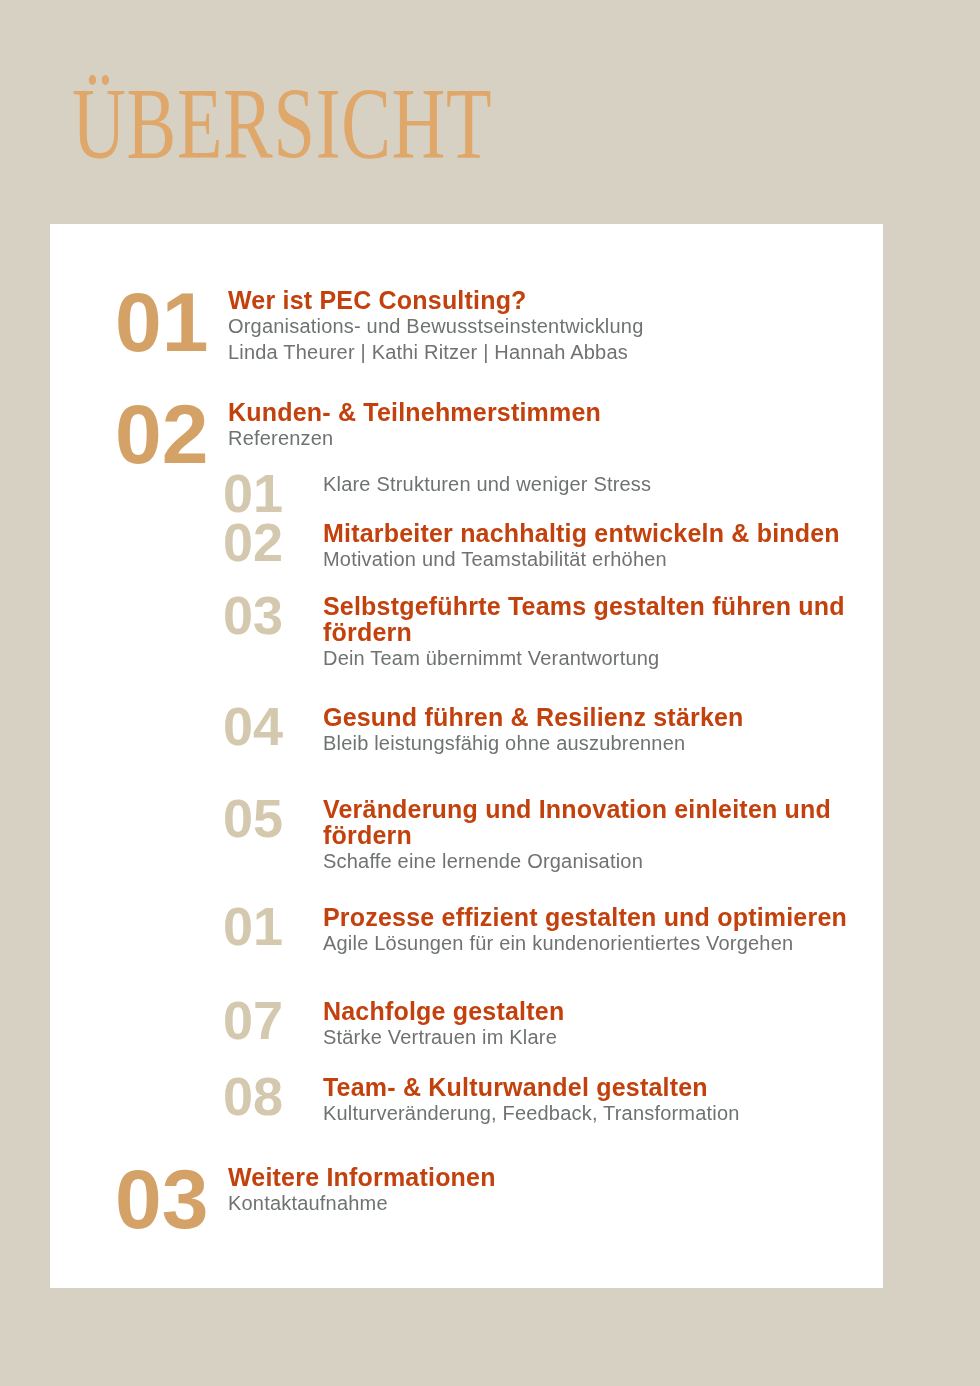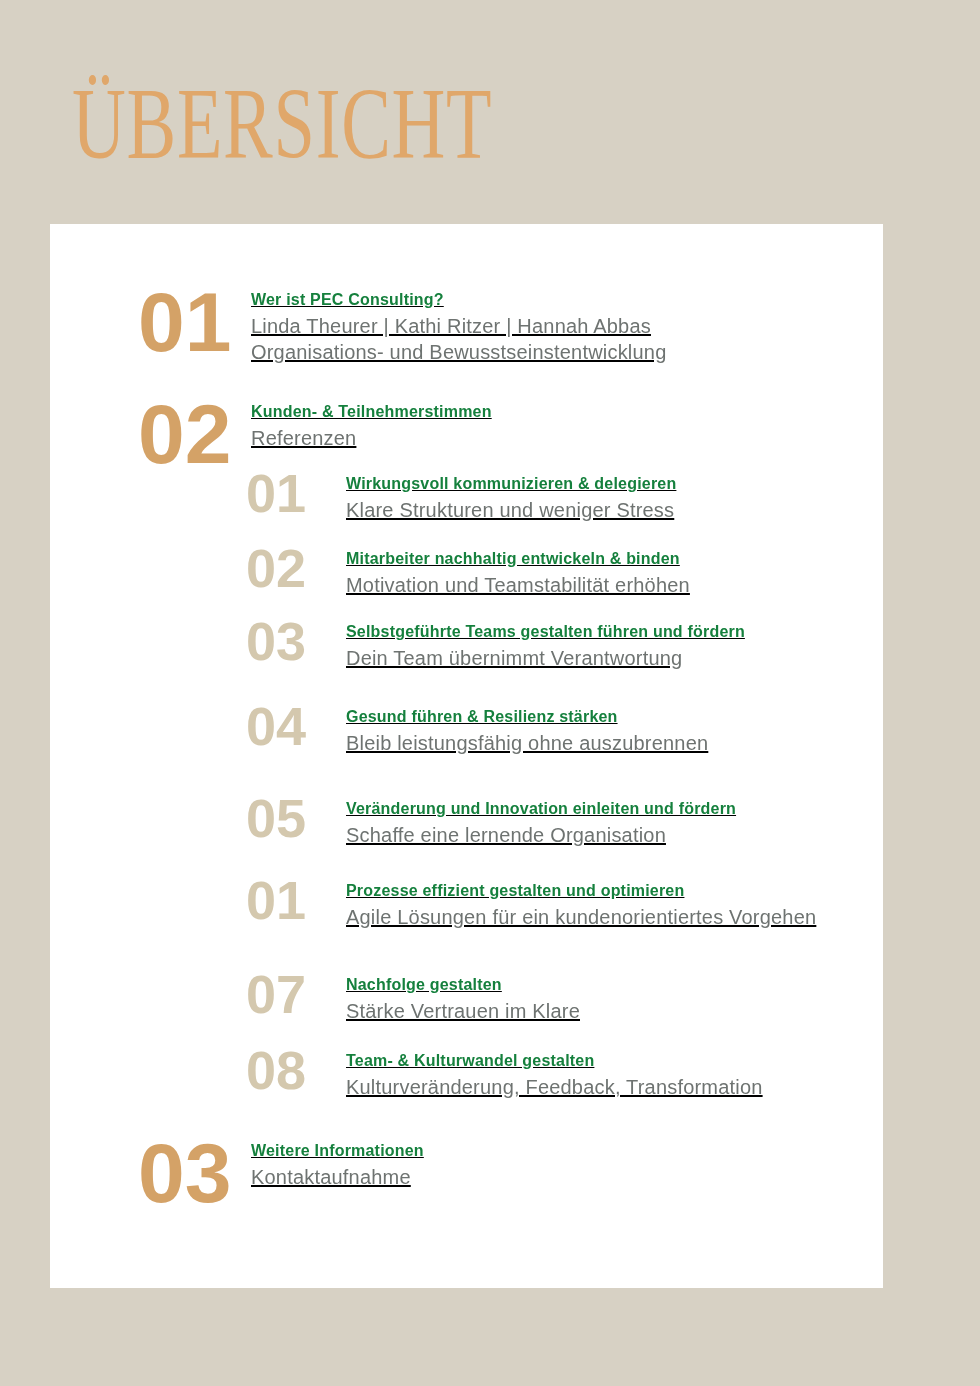--- a/index.html
+++ b/index.html
@@ -30,22 +30,21 @@
   }
   .card {
     position: absolute;
     left: 50px;
     top: 224px;
     width: 833px;
     height: 1064px;
     background: #ffffff;
   }
   .content {
-    padding: 63px 0 0 88px;
-    text-decoration: underline;
+    padding: 63px 0 0 65px;
   }
   .item {
     position: relative;
   }
   .item .num {
     position: absolute;
     left: 0;
     line-height: 1;
     font-weight: 700;
   }
@@ -58,24 +57,24 @@
     margin-left: 108px;
   }
   .item.sub > .num {
     top: -5px;
     font-size: 54px;
     color: #d4c8ae;
   }
   .item.main > .txt { margin-left: 113px; }
   .item.sub  > .txt { margin-left: 100px; }
   .heading {
-    font-size: 16px;
+    font-size: 25px;
     line-height: 26px;
     font-weight: 700;
-    color: #15803d;
+    color: #c2410c;
     letter-spacing: 0.2px;
   }
   .line {
     font-size: 20px;
     line-height: 26px;
     font-weight: 400;
     color: #6e7371;
     letter-spacing: 0.2px;
   }
   
@@ -96,37 +95,36 @@
 
 <div class="page-title">ÜBERSICHT</div>
 
 <div class="card">
   <div class="content">
 
     <div class="item main">
       <div class="num">01</div>
       <div class="txt">
         <div class="heading">Wer ist PEC Consulting?</div>
+        <div class="line">Organisations- und Bewusstseinstentwicklung</div>
         <div class="line">Linda Theurer | Kathi Ritzer | Hannah Abbas</div>
-        <div class="line">Organisations- und Bewusstseinstentwicklung</div>
       </div>
     </div>
 
     <div class="item main">
       <div class="num">02</div>
       <div class="txt">
         <div class="heading">Kunden- &amp; Teilnehmerstimmen</div>
         <div class="line">Referenzen</div>
       </div>
     </div>
 
     <div class="item sub">
       <div class="num">01</div>
       <div class="txt">
-        <div class="heading">Wirkungsvoll kommunizieren &amp; delegieren</div>
         <div class="line">Klare Strukturen und weniger Stress</div>
       </div>
     </div>
 
     <div class="item sub">
       <div class="num">02</div>
       <div class="txt">
         <div class="heading">Mitarbeiter nachhaltig entwickeln &amp; binden</div>
         <div class="line">Motivation und Teamstabilität erhöhen</div>
       </div>

